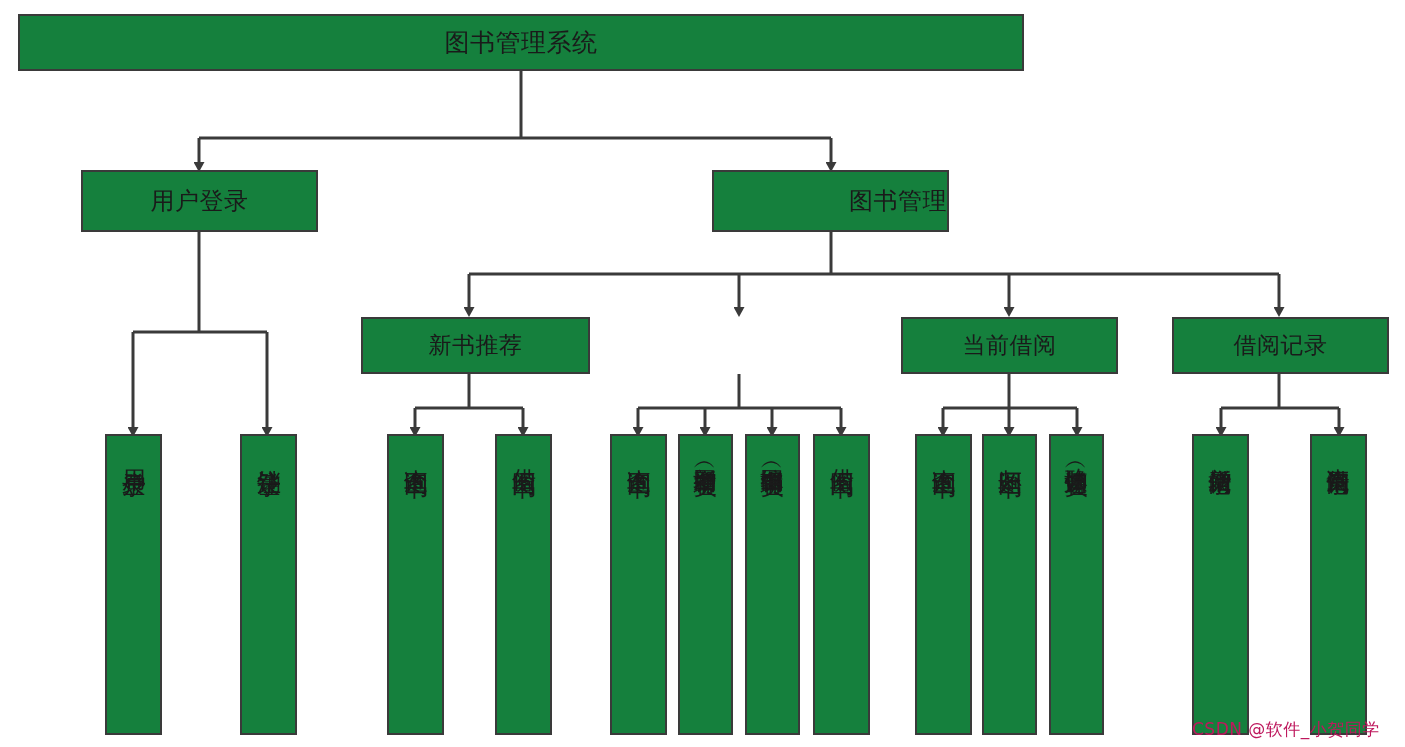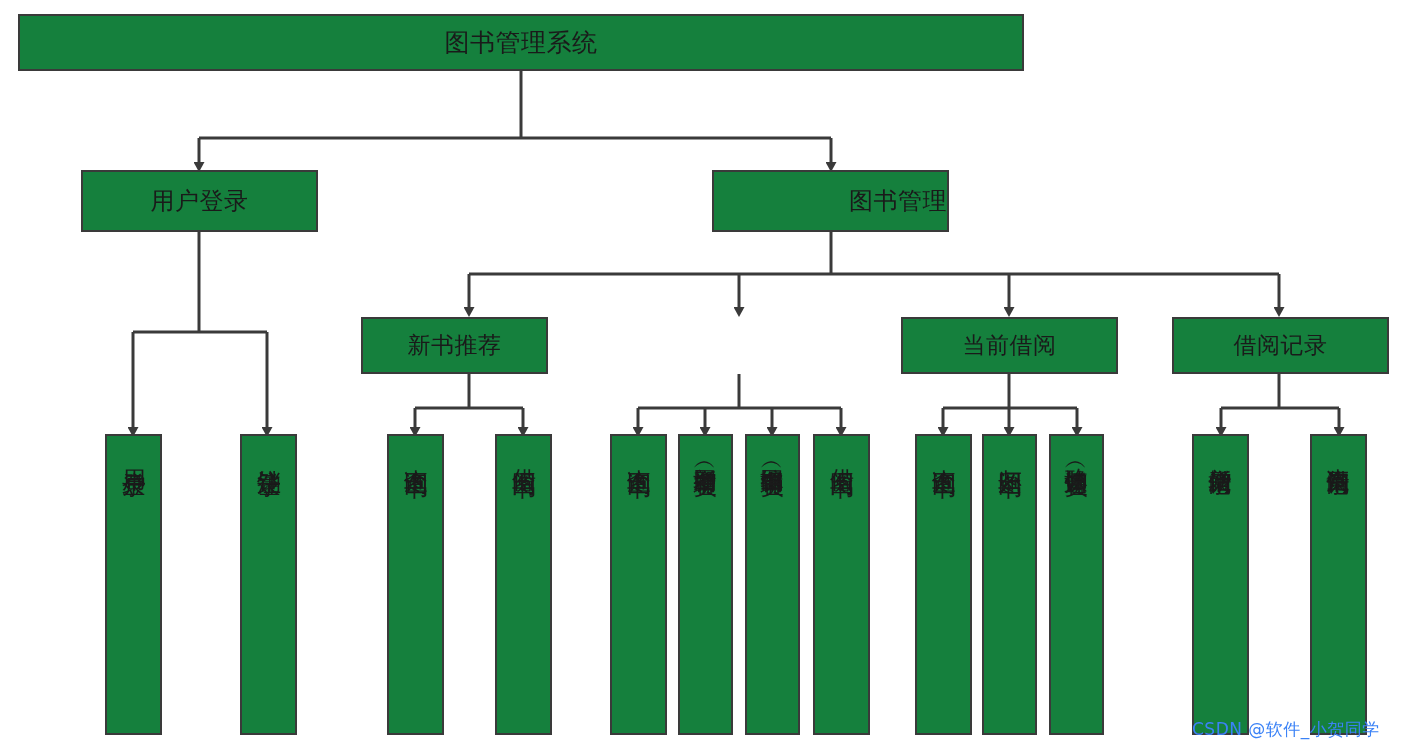--- a/index.html
+++ b/index.html
@@ -57,21 +57,21 @@
     letter-spacing: 2px;
     white-space: nowrap;
   }
   .node.leaf.tall .label {
     font-size: 23px;
     letter-spacing: 1px;
   }
 
   .watermark {
     position: absolute;
-    color: #3b82f6;
+    color: #be185d;
     font-size: 17px;
     white-space: nowrap;
     letter-spacing: 0.5px;
   }
 </style>
 </head>
 <body>
 
 <div id="canvas">
 
@@ -129,21 +129,21 @@
     <span class="label">图书管理系统</span>
   </div>
 
   <div class="node l1" style="left:81px; top:170px; width:237px; height:62px;">
     <span class="label">用户登录</span>
   </div>
   <div class="node l1" style="left:712px; top:170px; width:237px; height:62px;justify-content:flex-end;">
     <span class="label">图书管理</span>
   </div>
 
-  <div class="node l2" style="left:361px; top:317px; width:187px; height:57px;align-items:center;">
+  <div class="node l2" style="left:361px; top:317px; width:229px; height:57px;align-items:center;">
     <span class="label">新书推荐</span>
   </div>
   <div class="node l2" style="left:901px; top:317px; width:217px; height:57px;">
     <span class="label">当前借阅</span>
   </div>
   <div class="node l2" style="left:1172px; top:317px; width:217px; height:57px;font-family:Liberation Serif, serif;">
     <span class="label">借阅记录</span>
   </div>
 
   <div class="node leaf" style="left:105px; top:434px; width:57px; height:301px;">

